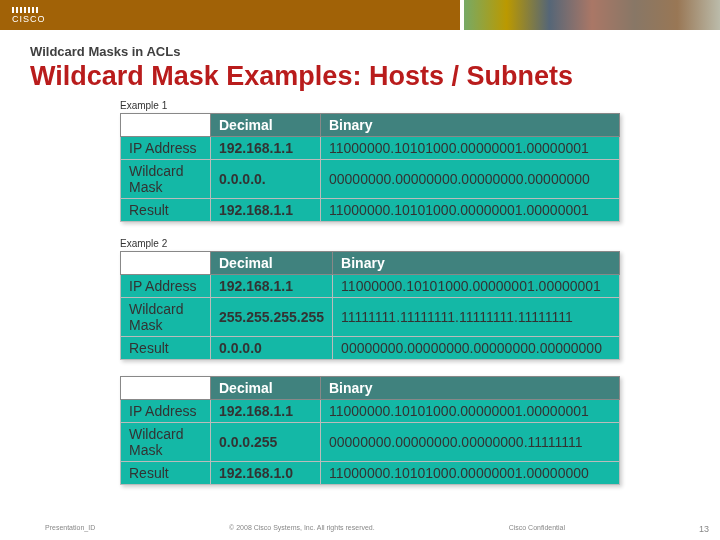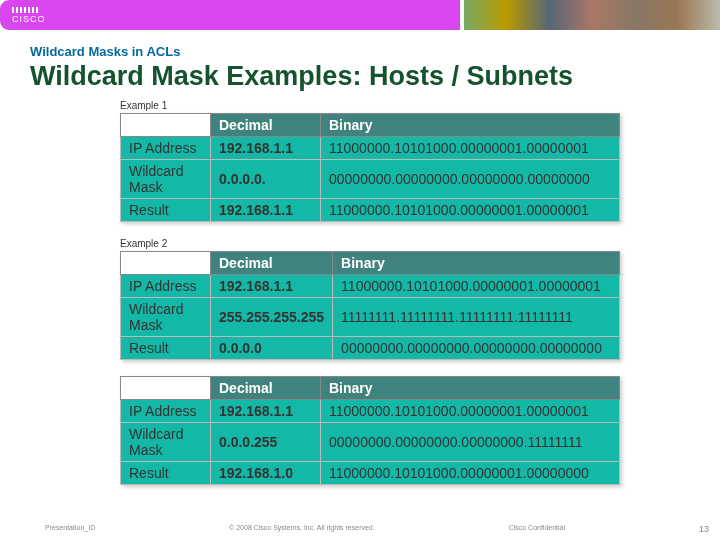--- a/index.html
+++ b/index.html
@@ -2,37 +2,37 @@
 <html><head>
 <meta charset="utf-8">
 <style>
   * { box-sizing: border-box; margin: 0; padding: 0; }
   body {
     width: 720px; height: 540px;
     font-family: Arial, Helvetica, sans-serif;
     background: #fff; position: relative; overflow: hidden;
   }
   .topbar {
-    width: 100%; height: 30px; background: #d946ef;
-    display: flex; align-items: center; justify-content: space-between; border-radius: 9px;
+    width: 100%; height: 30px; background: #a16207;
+    display: flex; align-items: center; justify-content: space-between;
   }
   .logo { color: #fff; font-size: 9px; letter-spacing: 1px; padding-left: 12px; display:flex; flex-direction:column; gap:1px;}
   .logo-dots { display:flex; gap:2px; }
   .logo-dots span { width:2px; height:6px; background:#fff; display:inline-block;}
   .people-strip {
     width: 260px; height: 30px;
     background: linear-gradient(90deg,#7a6,#b90,#567,#a76,#876,#975,#bba);
     border-left: 4px solid #fff;
   }
   .section-label {
-    font-size: 13px; font-weight: bold; color:#0369a1;
+    font-size: 13px; font-weight: bold; color:#404040;
     padding: 14px 0 0 30px;
   }
   .title {
-    font-size: 27px; font-weight: bold; color:#14532d;
+    font-size: 27px; font-weight: bold; color:#b91c1c;
     padding: 2px 0 8px 30px;
   }
   .tables-wrap { padding: 0 100px 0 120px; display:flex; flex-direction:column; gap:16px;}
   .ex-label { font-size: 10px; color:#333; margin-bottom:2px; }
   table.ex {
     width: 100%; border-collapse: collapse; font-size: 14px;
     box-shadow: 2px 2px 4px rgba(0,0,0,.2);
   }
   table.ex th {
     background: #40827e; color:#fff; text-align:left;

